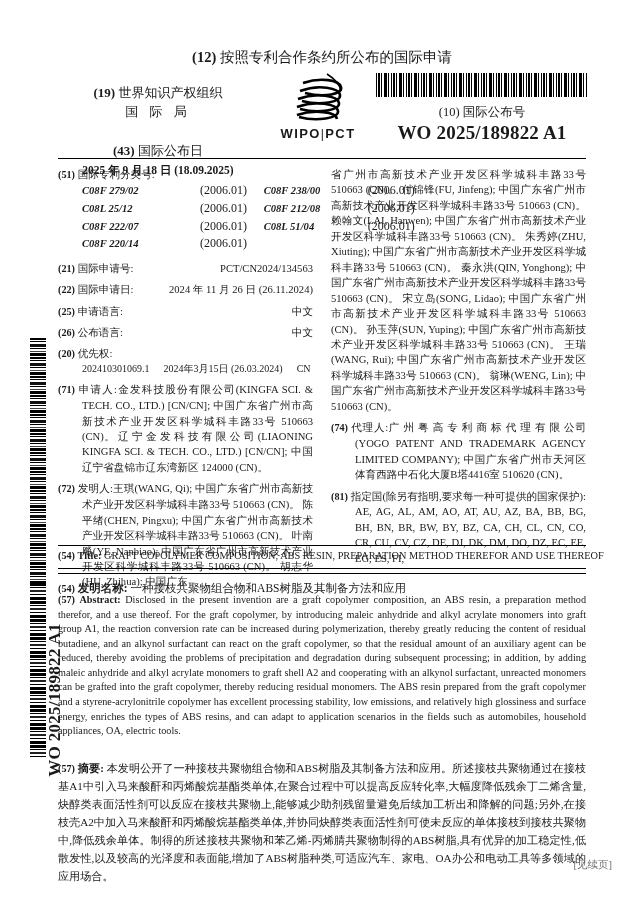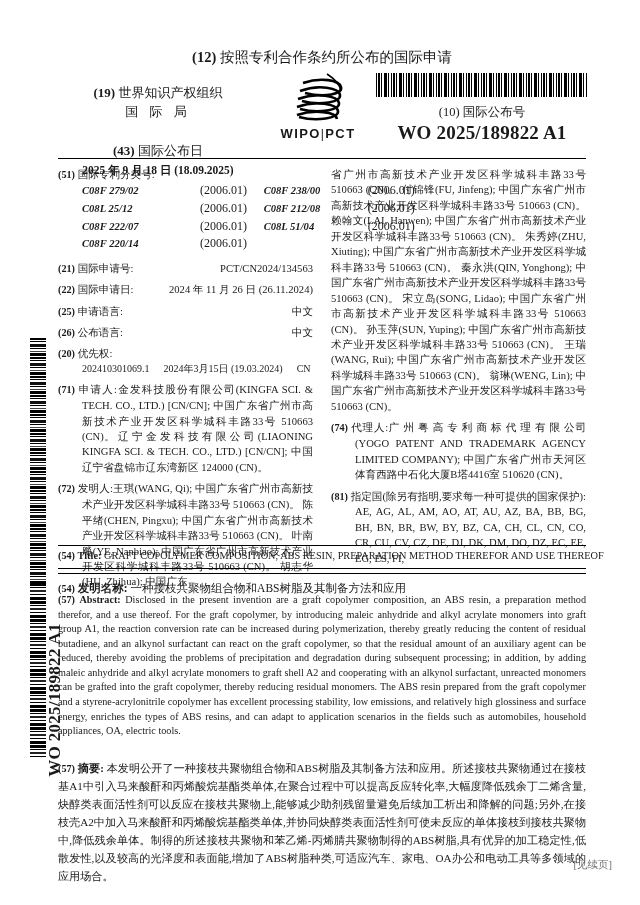--- a/index.html
+++ b/index.html
@@ -426,21 +426,21 @@
         </div>
       </div>
 
       <div class="fld">
         <div>
           <span class="code">(20)</span>
           <span>优先权:</span>
         </div>
         <div class="prio-line">
           <span>202410301069.1</span>
-          <span>2024年3月15日 (19.03.2024)</span>
+          <span>2024年3月15日 (26.03.2024)</span>
           <span>CN</span>
         </div>
       </div>
 
       <div class="fld">
         <div class="para hang">
           <span class="code">(71)</span>
           <span>申请人:</span><span>金发科技股份有限公司(KINGFA SCI. &amp; TECH. CO., LTD.) [CN/CN]; 中国广东省广州市高新技术产业开发区科学城科丰路33号 510663 (CN)。 辽 宁 金 发 科 技 有 限 公 司 (LIAONING KINGFA SCI. &amp; TECH. CO., LTD.) [CN/CN]; 中国辽宁省盘锦市辽东湾新区 124000 (CN)。</span>
         </div>
       </div>

